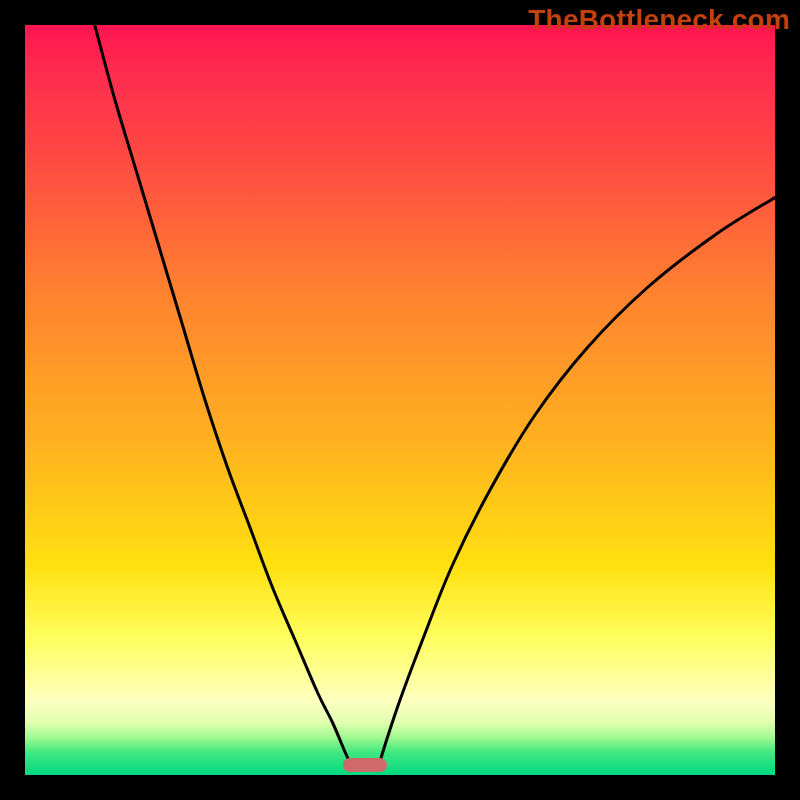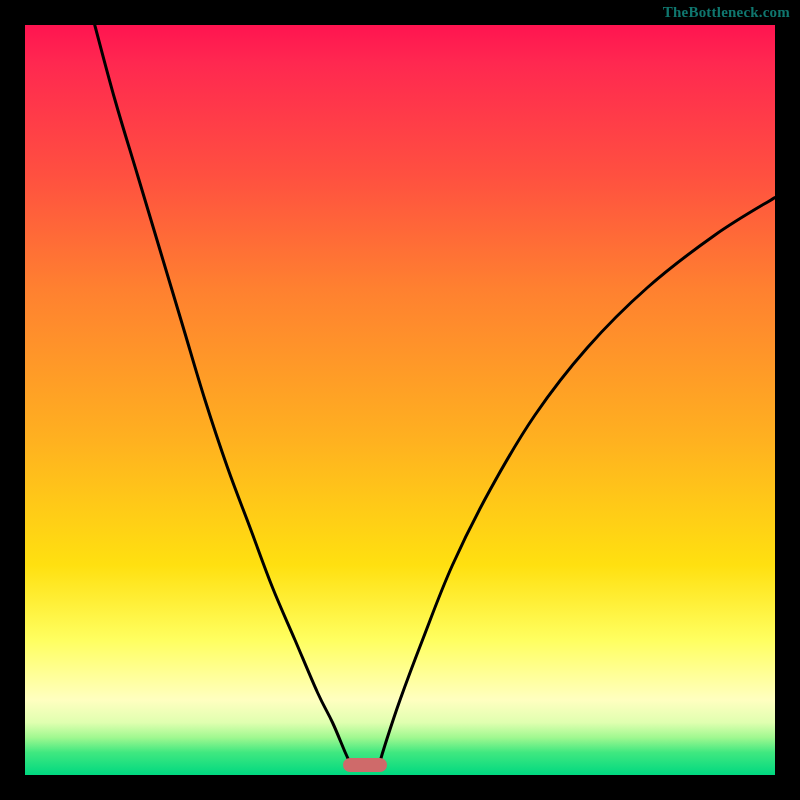--- a/index.html
+++ b/index.html
@@ -29,25 +29,24 @@
       #e0ffb0 93%,
       #a0f890 95%,
       #40e880 97%,
       #00d880 100%
     );
   }
   .watermark {
     position: absolute;
     top: 4px;
     right: 10px;
-    font-size: 15px;
+    font-size: 28px;
     font-weight: 600;
-    color: #0f766e;
+    color: #c2410c;
     letter-spacing: 0.2px;
-    font-family: Liberation Serif, serif;
   }
   .marker {
     position: absolute;
     width: 44px;
     height: 14px;
     background: #cf6a6a;
     border-radius: 7px;
     transform: translate(-50%, -50%);
   }
   svg.curves {

